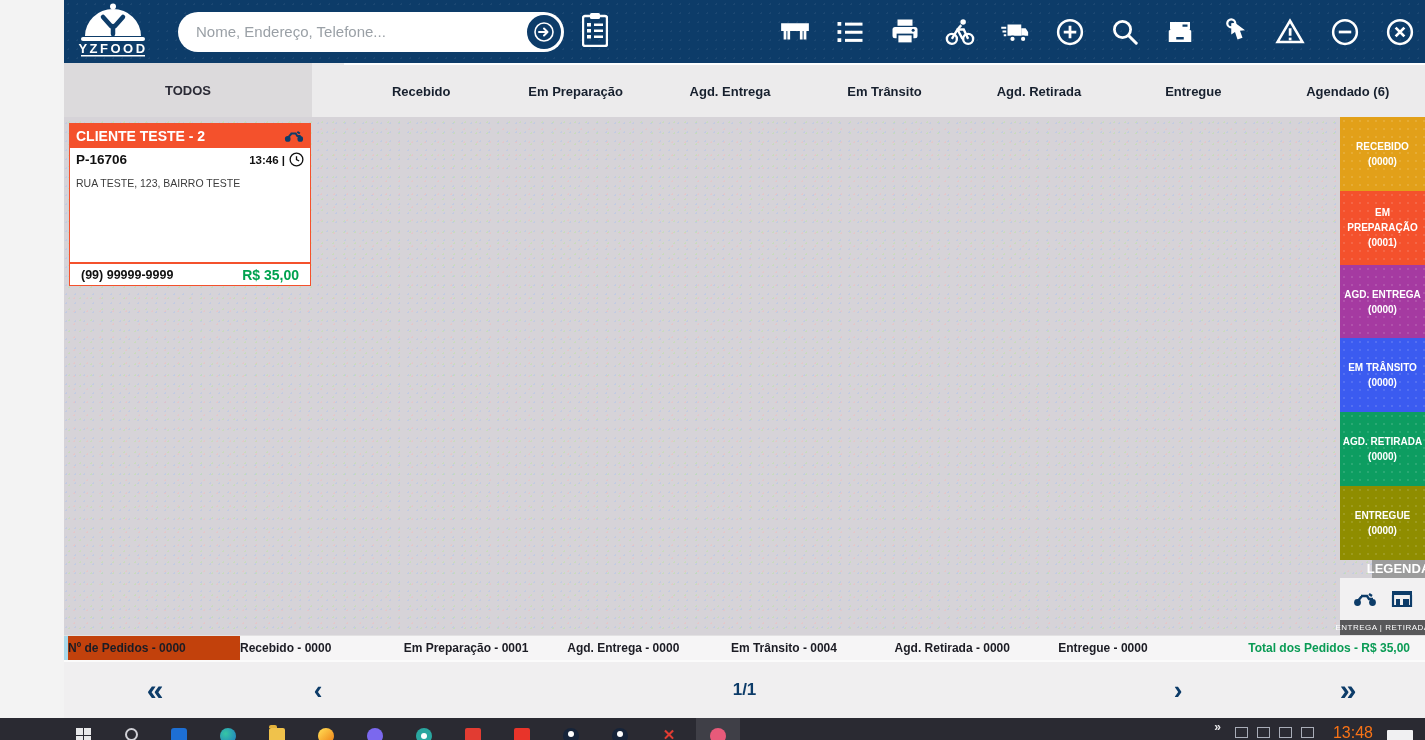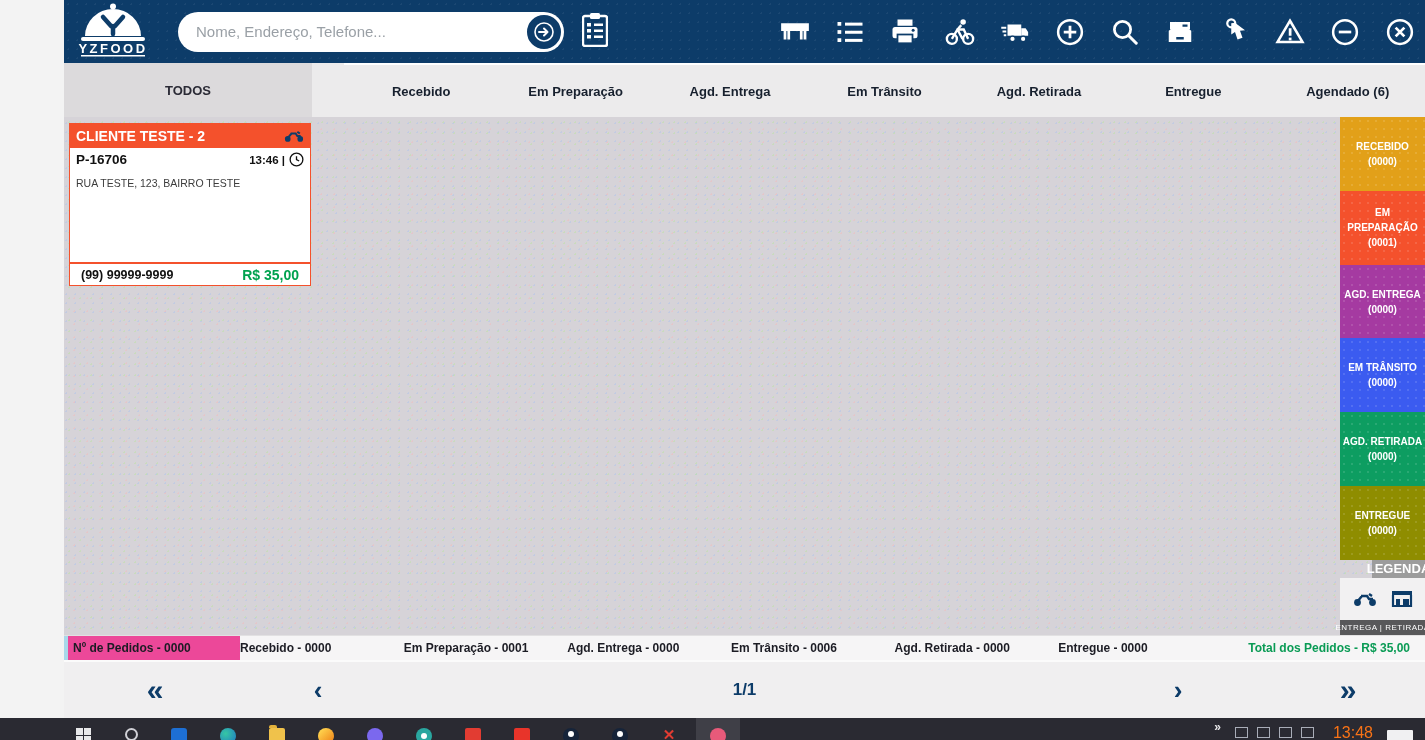--- a/index.html
+++ b/index.html
@@ -63,21 +63,21 @@
   .c3{background-color:#3b5bf0;} .c4{background-color:#0d9d61;} .c5{background-color:#8f8d00;}
   .legend-title { height:18px; flex:none; background:#9c9c9c; color:#fff; font-weight:bold; font-size:13px;
                   display:flex; align-items:center; justify-content:center;margin-left:32px; }
   .legend-icons { height:42px; flex:none; background:#f2f1f2; display:flex; align-items:center; justify-content:center; gap:14px; }
   .legend-caption { height:15px; flex:none; background:#58585a; color:#fff; font-size:8px; letter-spacing:.5px;
                     display:flex; align-items:center; justify-content:center; white-space:nowrap; }
 
   
   .summary { height:25px; flex:none; background:#f6f5f6; display:flex; align-items:stretch; border-top:1px solid #e2e1e2; }
   .sum-item { display:flex; align-items:center; font-weight:bold; font-size:12px; color:#1c1c24; flex:1; }
-  .sum-first { flex:none; width:176px; background:#ec4899; border-left:4px solid #a8d8ea; padding-left:5px; }
+  .sum-first { flex:none; width:176px; background:#c2410c; border-left:4px solid #a8d8ea; }
   .sum-total { flex:1.15; color:#0a9b55; justify-content:flex-end; padding-right:15px; }
 
   
   .pager { height:58px; flex:none; background:#f0eff0; position:relative; border-top:2px solid #fbfbfb;
            color:#0d3c69; }
   .pg { position:absolute; top:50%; transform:translate(-50%,-50%); font-weight:bold; cursor:pointer; color:#0d3c69; }
   .pg-first { left:91px; font-size:30px; }
   .pg-prev  { left:254px; font-size:26px; }
   .pg-page  { left:50%; font-size:17px; cursor:default; }
   .pg-next  { left:1114px; font-size:26px; }
@@ -304,21 +304,21 @@
         </div>
         <div class="legend-caption">ENTREGA | RETIRADA</div>
       </div>
     </div>
 
     <div class="summary">
       <div class="sum-item sum-first">Nº de Pedidos - 0000</div>
       <div class="sum-item">Recebido - 0000</div>
       <div class="sum-item">Em Preparação - 0001</div>
       <div class="sum-item">Agd. Entrega - 0000</div>
-      <div class="sum-item">Em Trânsito - 0006</div>
+      <div class="sum-item">Em Trânsito - 0004</div>
       <div class="sum-item">Agd. Retirada - 0000</div>
       <div class="sum-item">Entregue - 0000</div>
       <div class="sum-item sum-total">Total dos Pedidos - R$ 35,00</div>
     </div>
 
     <div class="pager">
       <span class="pg pg-first">«</span>
       <span class="pg pg-prev">‹</span>
       <span class="pg pg-page">1/1</span>
       <span class="pg pg-next">›</span>

